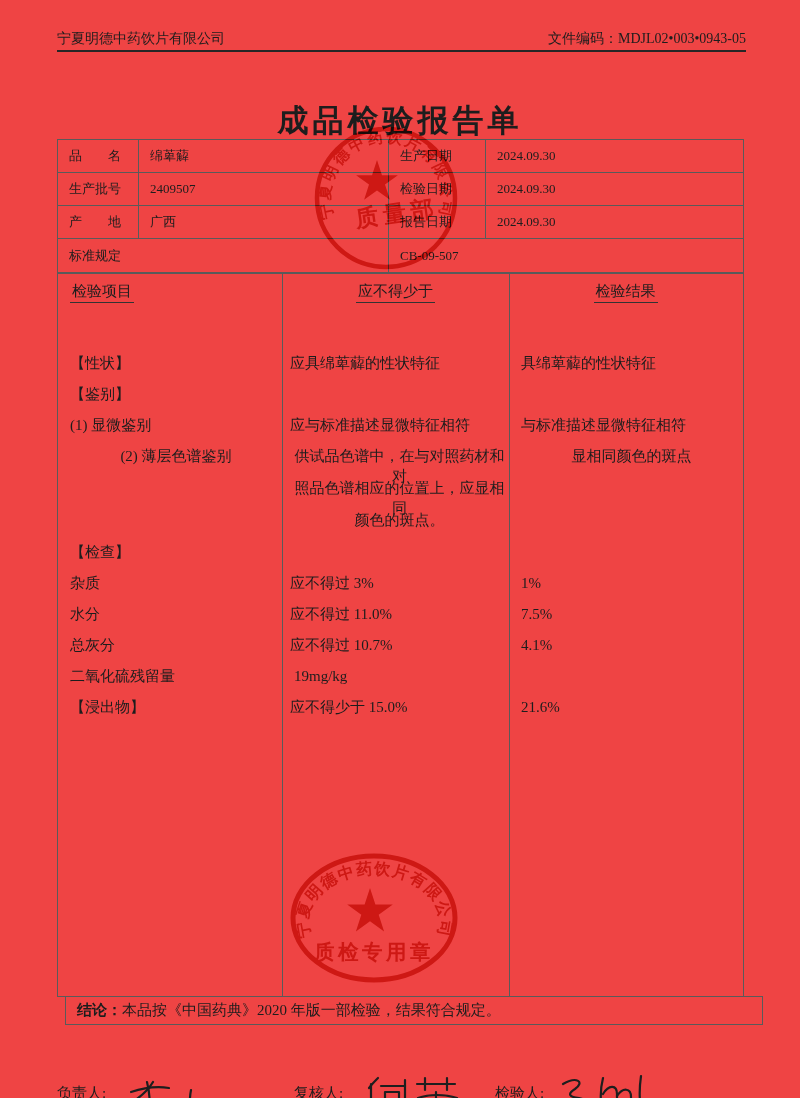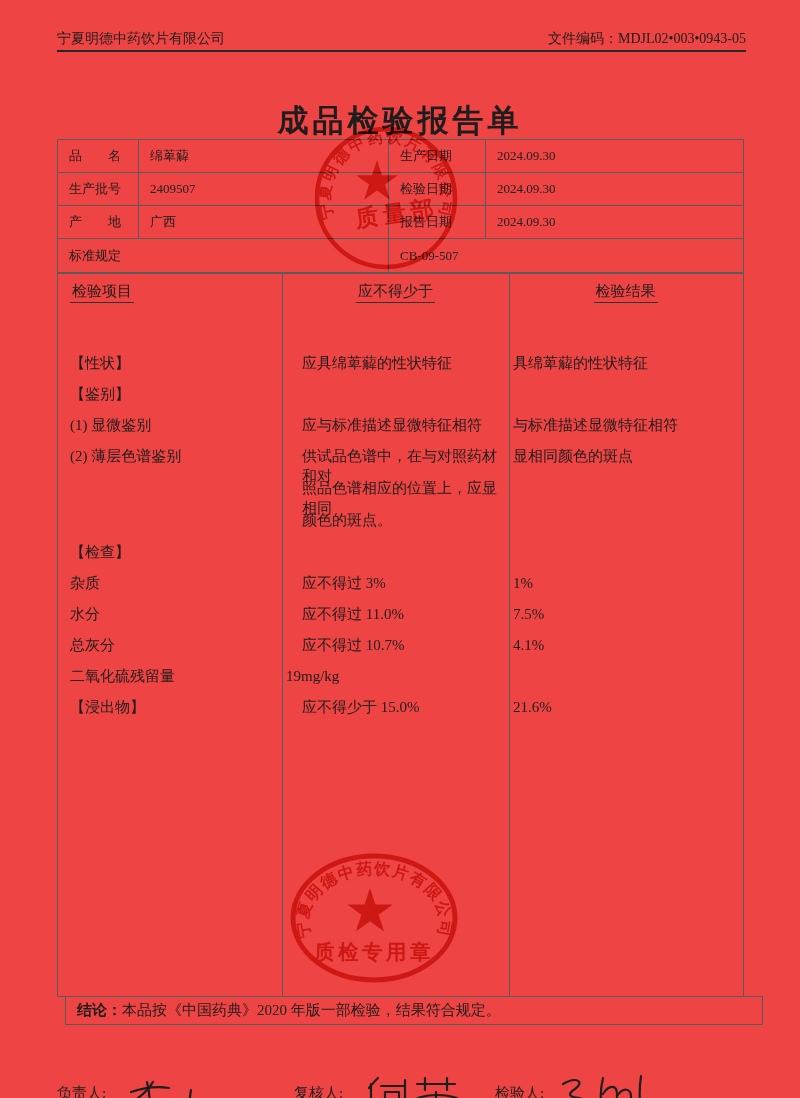--- a/index.html
+++ b/index.html
@@ -24,28 +24,28 @@
   .ic.lastcol{border-right:none;}
   .ic.span-left{grid-column:1/3;border-bottom:none;}
   .ic.span-right{grid-column:3/5;border-right:none;border-bottom:none;}
   
   .mtable{position:absolute;left:57px;top:273px;width:685px;height:722px;border:1px solid var(--line);}
   .vline{position:absolute;top:0;bottom:0;width:1px;background:var(--line);}
   .vline.v1{left:224px;}
   .vline.v2{left:451px;}
   .mrow{display:flex;font-size:15px;line-height:20px;}
   .mc1{width:224px;padding-left:12px;box-sizing:border-box;}
-  .mc2{width:227px;padding-left:20px;box-sizing:border-box;}
-  .mc3{width:233px;padding-left:4px;box-sizing:border-box;}
+  .mc2{width:227px;padding-left:8px;box-sizing:border-box;}
+  .mc3{width:233px;padding-left:12px;box-sizing:border-box;}
   .mhead{height:34px;padding-top:7px;}
   .mhead .mc2,.mhead .mc3{text-align:center;padding-left:0;}
   .mhead span{display:inline-block;border-bottom:1px solid #333;padding:0 2px 1px 2px;}
   .mspacer{height:38px;}
   .r31{height:31px;}
-  .rtall{height:96px;}
+  .rtall{height:96px;text-align:center;}
   .mline{height:32px;}
   
   .conclusion{position:absolute;left:65px;top:996px;width:685px;height:27px;border:1px solid var(--line);display:flex;align-items:center;padding-left:11px;box-sizing:content-box;font-size:15px;white-space:nowrap;}
   .conclusion b{font-weight:bold;}
   
   .signrow{position:absolute;left:57px;top:1084px;width:687px;height:60px;font-size:15px;}
   .signlabel{position:absolute;top:0;}
   .sl1{left:0;} .sl2{left:237px;} .sl3{left:438px;}
   .sigsvg{position:absolute;}
   .sig1{left:60px;top:-8px;} .sig2{left:298px;top:-12px;} .sig3{left:494px;top:-14px;}

